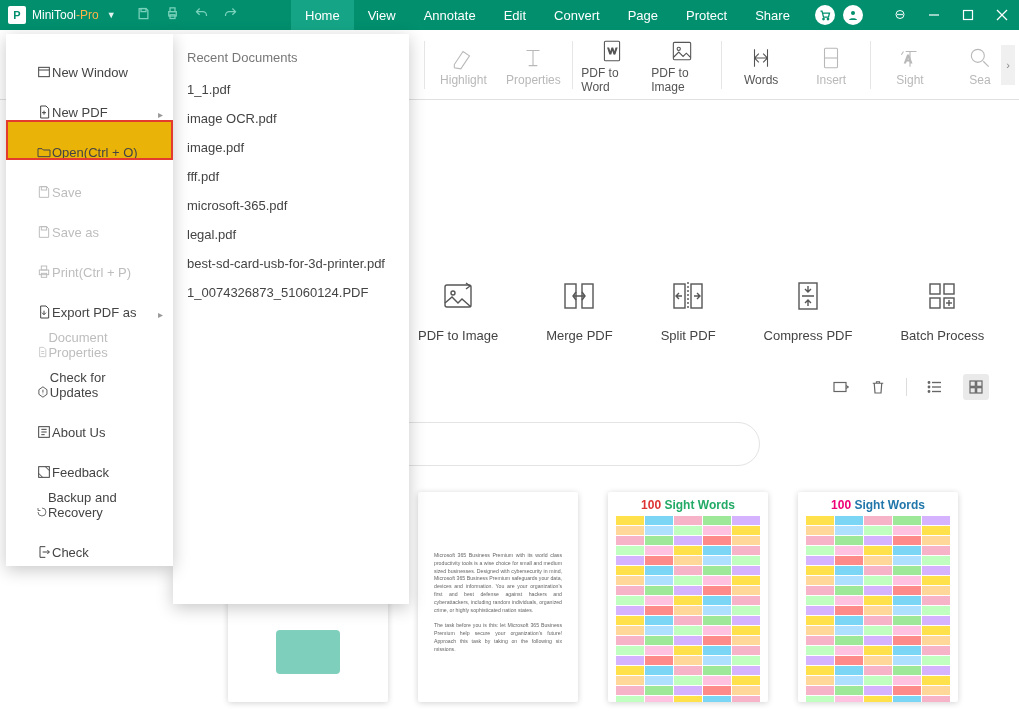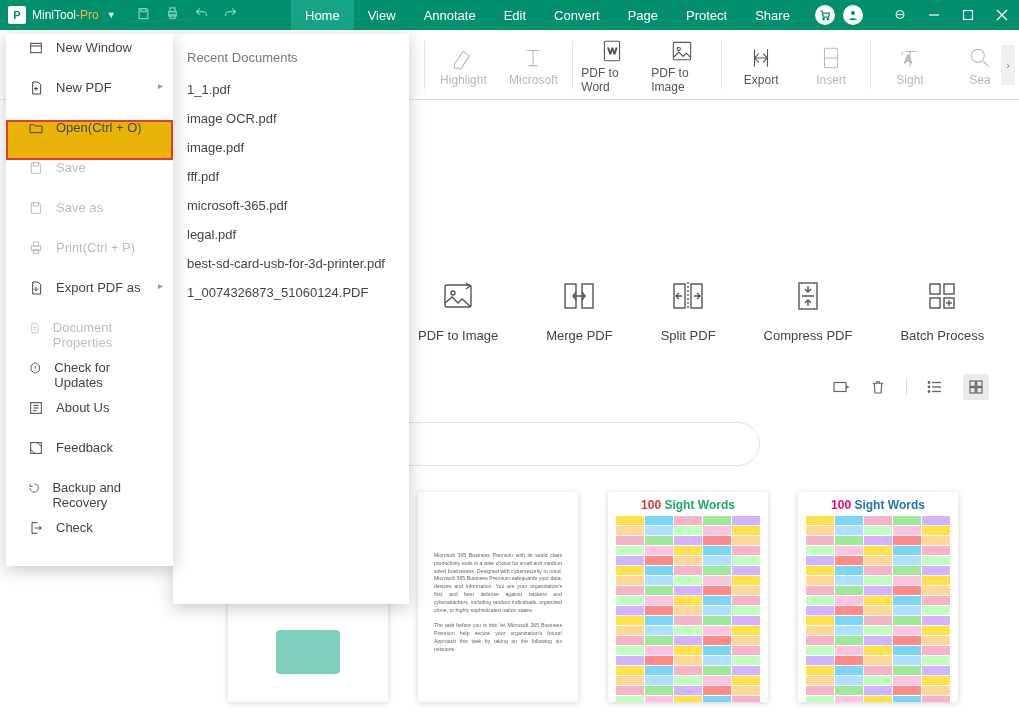--- a/index.html
+++ b/index.html
@@ -25,21 +25,21 @@
 .ribbon { height: 70px; border-bottom: 1px solid #e0e0e0; display: flex; align-items: center; padding: 0 8px; gap: 8px; position: relative; background:#fff; }
 .ribbon .rbtn { display: flex; flex-direction: column; align-items: center; justify-content: center; width: 72px; height: 68px; color: #555; font-size: 12px; cursor: pointer; }
 .ribbon .rbtn.dim { color: #b8b8b8; }
 .ribbon .rbtn .ico { height: 30px; display: flex; align-items: center; justify-content: center; }
 .ribbon .rbtn .ico svg { width: 26px; height: 26px; stroke: currentColor; }
 .ribbon .sep { width: 1px; height: 48px; background: #e6e6e6; }
 .ribbon .chev { position: absolute; right: 4px; top: 50%; transform: translateY(-50%); width: 14px; height: 40px; background: #f0f0f0; display: flex; align-items: center; justify-content: center; color: #888; font-size: 11px; cursor:pointer;}
 .collapse-caret { position: absolute; right: 16px; top: 110px; color: #888; font-size: 14px; cursor:pointer;}
 
 .filemenu { position: absolute; left: 6px; top: 34px; width: 167px; background: #fff; box-shadow: 0 4px 16px rgba(0,0,0,0.22); z-index: 50; padding: 6px 0; }
-.filemenu .item { height: 40px; display: flex; align-items: flex-start; padding: 0 22px; font-size: 13px; color: #444; cursor: pointer; gap: 12px; position:relative; }
+.filemenu .item { height: 40px; display: flex; align-items: flex-end; padding: 0 30px; font-size: 13px; color: #444; cursor: pointer; gap: 0; position:relative; }
 .filemenu .item.disabled { color: #bdbdbd; }
 .filemenu .item .arrow { position:absolute; right:10px; font-size:10px; color:#999; }
 .filemenu .item svg { width: 16px; height: 16px; stroke: currentColor; fill:none; stroke-width:1.5; }
 .filemenu .item.highlight { outline: 2px solid #e43b2f; outline-offset: -2px; background:#eab308; }
 
 .recentpanel { position: absolute; left: 173px; top: 34px; width: 236px; height: 570px; background: #fff; box-shadow: 0 4px 16px rgba(0,0,0,0.22); z-index: 49; padding: 10px 0; }
 .recentpanel .hdr { padding: 6px 14px 10px; font-size: 13px; color: #777; }
 .recentpanel .ritem { padding: 7px 14px; font-size: 13px; color: #444; cursor: pointer; }
 
 .stage { position: absolute; left: 0; top: 100px; right: 0; bottom: 0; background: #fff; padding: 20px 28px; overflow:hidden; }
@@ -171,21 +171,21 @@
         </svg>
       </span>
     <span>Highlight</span>
   </div>
   <div class="rbtn dim">
     <span class="ico">
         <svg viewBox="0 0 24 24" fill="none">
           <path d="M6 5h12M12 5v14M8 19h8"></path>
         </svg>
       </span>
-    <span>Microsoft</span>
+    <span>Properties</span>
   </div>
   <div class="sep"></div>
   <div class="rbtn">
     <span class="ico">
         <svg viewBox="0 0 24 24" fill="none" stroke="#555">
           <rect x="5" y="3" width="14" height="18" rx="1"></rect>
           <text x="8" y="15" font-size="9" fill="#555">W</text>
         </svg>
       </span>
     <span>PDF to Word</span>
@@ -200,21 +200,21 @@
       </span>
     <span>PDF to Image</span>
   </div>
   <div class="sep"></div>
   <div class="rbtn">
     <span class="ico">
         <svg viewBox="0 0 24 24" fill="none" stroke="#555">
           <path d="M6 4v16M18 4v16M6 12h12M10 8l-4 4 4 4M14 8l4 4-4 4"></path>
         </svg>
       </span>
-    <span>Export</span>
+    <span>Words</span>
   </div>
   <div class="rbtn dim">
     <span class="ico">
         <svg viewBox="0 0 24 24" fill="none">
           <rect x="6" y="3" width="12" height="18" rx="1"></rect>
           <line x1="6" y1="12" x2="18" y2="12"></line>
         </svg>
       </span>
     <span>Insert</span>
   </div>

